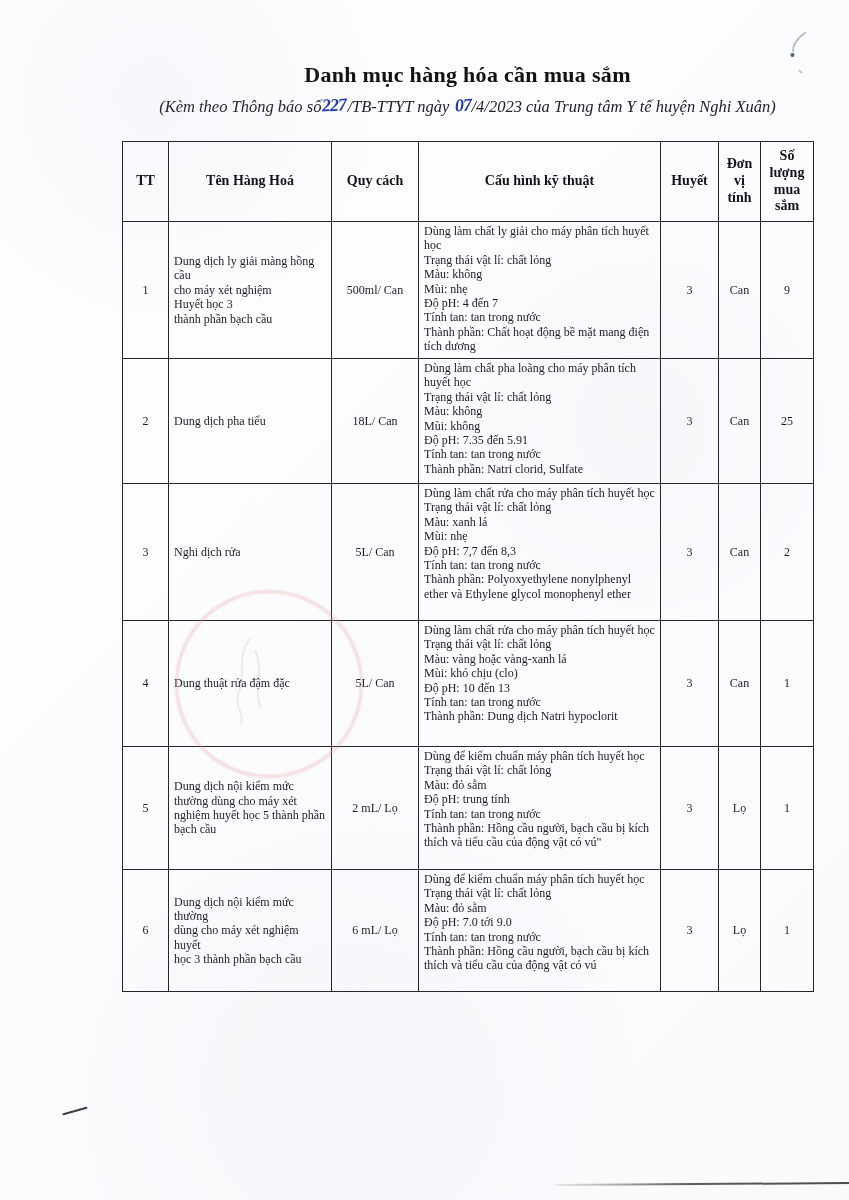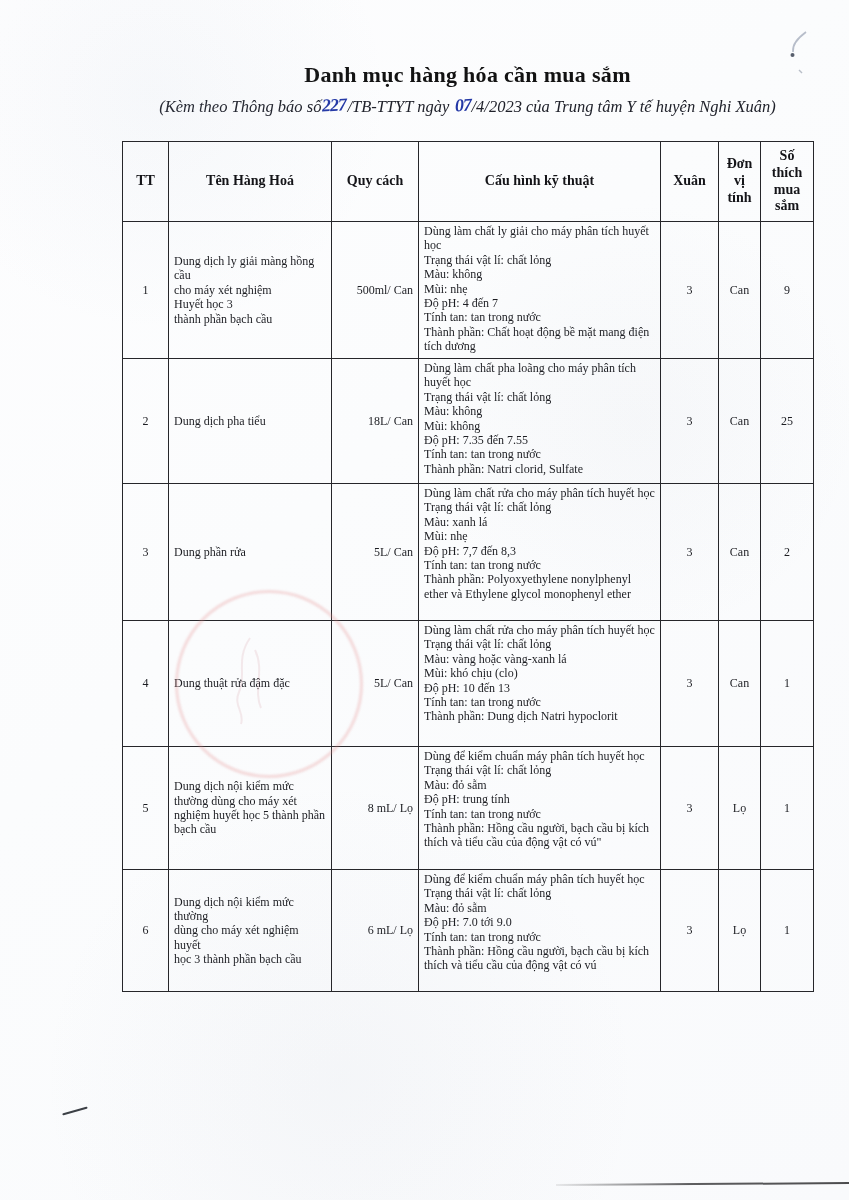--- a/index.html
+++ b/index.html
@@ -48,21 +48,21 @@
     padding:2px 5px;
     overflow:hidden;
     color:#1c1d22;
   }
   table.goods th{
     font-size:14px;font-weight:bold;text-align:center;vertical-align:middle;
     height:75px;color:#141418;
   }
   td.c-tt,td.c-nhom,td.c-dvt,td.c-sl{text-align:center;vertical-align:middle;font-size:13px;}
   td.c-ten{vertical-align:middle;text-align:left;padding-left:9px;padding-right:6px;}
-  td.c-qc{text-align:right;vertical-align:middle;}
+  td.c-qc{text-align:center;vertical-align:middle;}
   td.c-ch{vertical-align:top;text-align:left;padding-left:7px;}
   .preline{white-space:pre-line;}
   tr.r0 td{height:132px;}
   tr.r1 td{height:120px;}
   tr.r2 td{height:132px;}
   tr.r3 td{height:121px;}
   tr.r4 td{height:118px;}
   tr.r5 td{height:117px;}
   
   .stamp{
@@ -110,23 +110,23 @@
           <col style="width:58px">
           <col style="width:42px">
           <col style="width:53px">
       </colgroup>
       <thead>
         <tr>
           <th>TT</th>
           <th>Tên Hàng Hoá</th>
           <th>Quy cách</th>
           <th>Cấu hình kỹ thuật</th>
-          <th>Xuân</th>
+          <th>Huyết</th>
           <th>Đơn vị tính</th>
-          <th>Số thích mua sắm</th>
+          <th>Số lượng mua sắm</th>
         </tr>
       </thead>
       <tbody>
         <tr class="r0">
           <td class="c-tt">1</td>
           <td class="c-ten preline">Dung dịch ly giải màng hồng cầu
 cho máy xét nghiệm
 Huyết học 3
 thành phần bạch cầu</td>
           <td class="c-qc">500ml/ Can</td>
@@ -142,30 +142,30 @@
           <td class="c-sl">9</td>
         </tr>
         <tr class="r1">
           <td class="c-tt">2</td>
           <td class="c-ten preline">Dung dịch pha tiểu</td>
           <td class="c-qc">18L/ Can</td>
           <td class="c-ch preline">Dùng làm chất pha loãng cho máy phân tích huyết học
 Trạng thái vật lí: chất lỏng
 Màu: không
 Mùi: không
-Độ pH: 7.35 đến 7.55
+Độ pH: 7.35 đến 5.91
 Tính tan: tan trong nước
 Thành phần: Natri clorid, Sulfate</td>
           <td class="c-nhom">3</td>
           <td class="c-dvt">Can</td>
           <td class="c-sl">25</td>
         </tr>
         <tr class="r2">
           <td class="c-tt">3</td>
-          <td class="c-ten preline">Dung phần rửa</td>
+          <td class="c-ten preline">Nghi dịch rửa</td>
           <td class="c-qc">5L/ Can</td>
           <td class="c-ch preline">Dùng làm chất rửa cho máy phân tích huyết học
 Trạng thái vật lí: chất lỏng
 Màu: xanh lá
 Mùi: nhẹ
 Độ pH: 7,7 đến 8,3
 Tính tan: tan trong nước
 Thành phần: Polyoxyethylene nonylphenyl ether và Ethylene glycol monophenyl ether</td>
           <td class="c-nhom">3</td>
           <td class="c-dvt">Can</td>
@@ -182,21 +182,21 @@
 Độ pH: 10 đến 13
 Tính tan: tan trong nước
 Thành phần: Dung dịch Natri hypoclorit</td>
           <td class="c-nhom">3</td>
           <td class="c-dvt">Can</td>
           <td class="c-sl">1</td>
         </tr>
         <tr class="r4">
           <td class="c-tt">5</td>
           <td class="c-ten preline">Dung dịch nội kiểm mức thường dùng cho máy xét nghiệm huyết học 5 thành phần bạch cầu</td>
-          <td class="c-qc">8 mL/ Lọ</td>
+          <td class="c-qc">2 mL/ Lọ</td>
           <td class="c-ch preline">Dùng để kiểm chuẩn máy phân tích huyết học
 Trạng thái vật lí: chất lỏng
 Màu: đỏ sẫm
 Độ pH: trung tính
 Tính tan: tan trong nước
 Thành phần: Hồng cầu người, bạch cầu bị kích thích và tiểu cầu của động vật có vú"</td>
           <td class="c-nhom">3</td>
           <td class="c-dvt">Lọ</td>
           <td class="c-sl">1</td>
         </tr>

